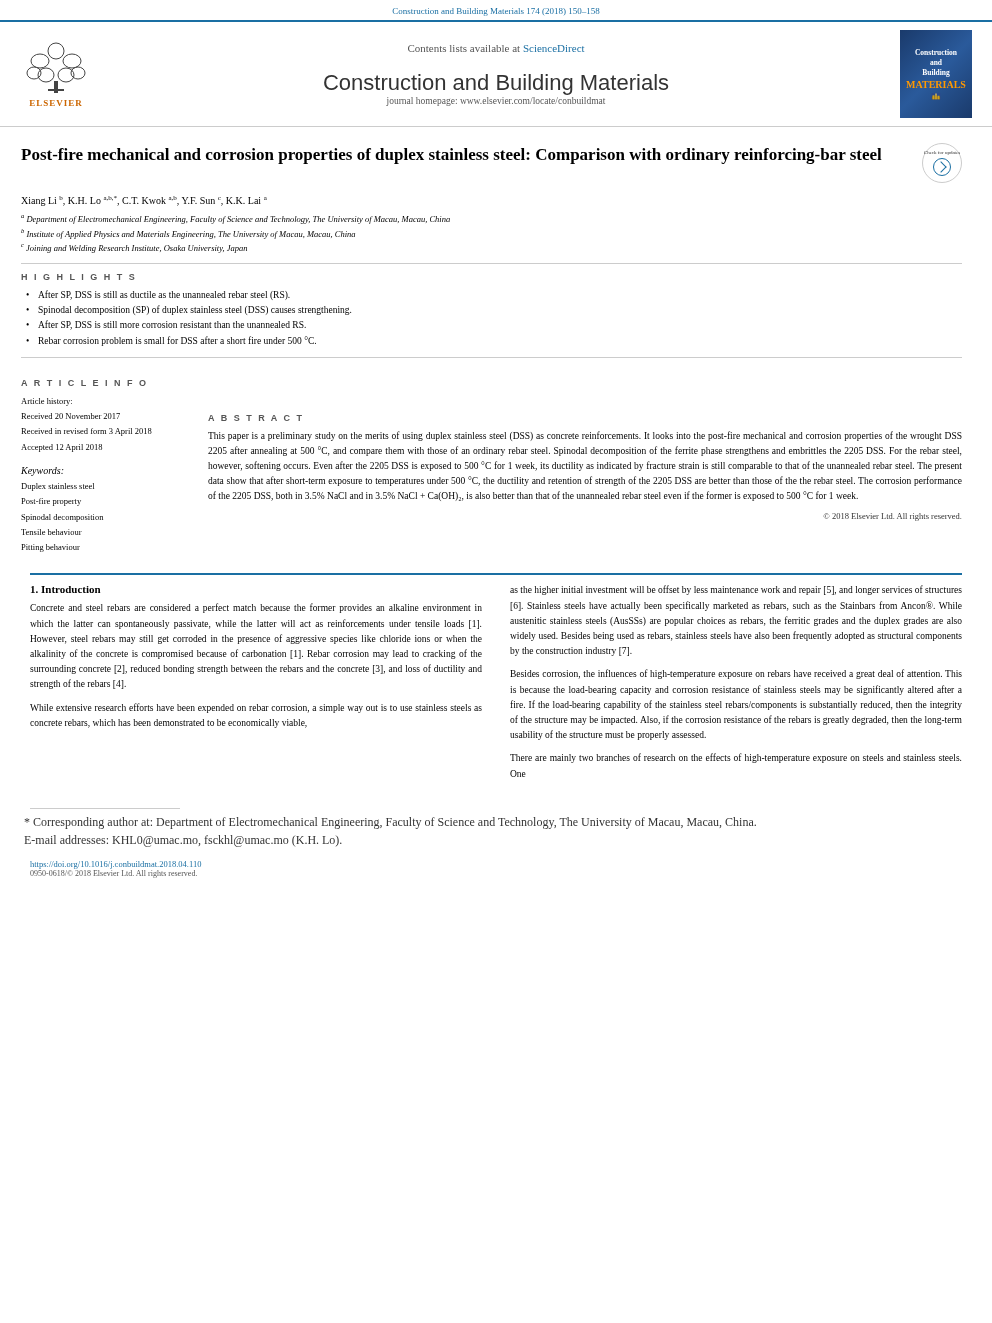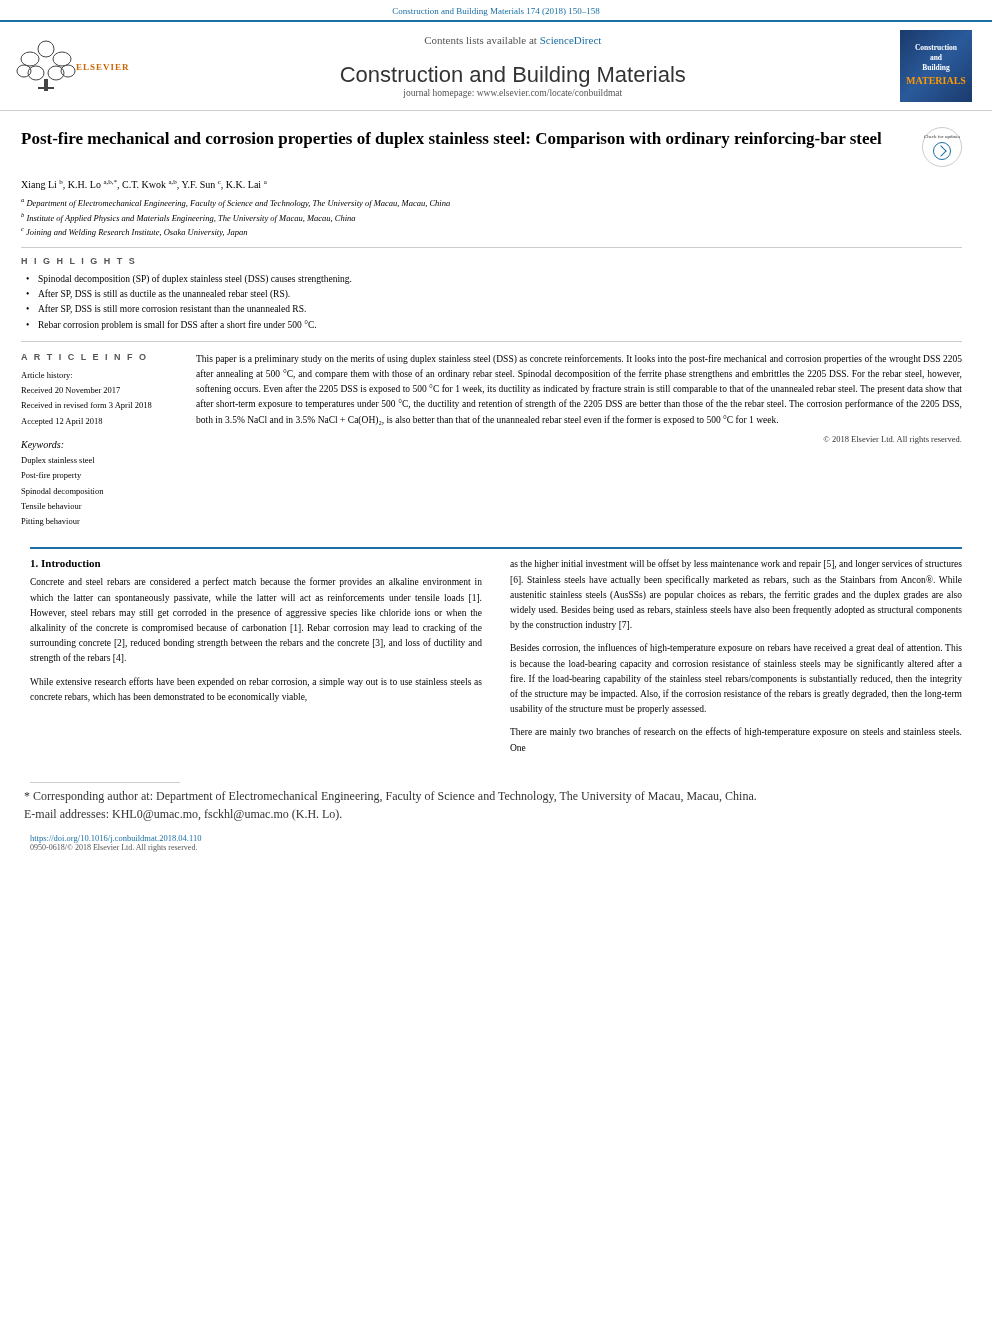--- a/index.html
+++ b/index.html
@@ -33,21 +33,21 @@
       border-top: 2px solid #1a6fa3;
       border-bottom: 1px solid #ccc;
       display: flex;
       align-items: center;
       padding: 8px 16px;
       gap: 10px;
     }
 
     .elsevier-logo {
       display: flex;
-      flex-direction: row;
+      flex-direction: column;
       align-items: center;
       min-width: 80px;
     }
 
     .elsevier-tree {
       width: 60px;
       height: 55px;
     }
 
     .elsevier-text {
@@ -89,21 +89,21 @@
 
     .cbm-logo {
       min-width: 80px;
       display: flex;
       align-items: center;
       justify-content: center;
     }
 
     .cbm-logo-box {
       width: 72px;
-      height: 72px;
+      height: 88px;
       background: linear-gradient(135deg, #1a3a6b 0%, #2a5a9b 50%, #1a3a6b 100%);
       display: flex;
       flex-direction: column;
       align-items: center;
       justify-content: center;
       padding: 18px;
       color: #fff;
       text-align: center;
     }
 
@@ -219,22 +219,23 @@
 
     .highlights-list li::before {
       content: '•';
       position: absolute;
       left: 0;
     }
 
     
     .two-col {
       display: flex;
-      gap: 0;
-      margin-top: 10px;
+      gap: 12px;
+      margin-top: 20px;
+      align-items: center;
     }
 
     .left-col {
       width: 175px;
       min-width: 175px;
     }
 
     .right-col {
       flex: 1;
     }
@@ -421,22 +422,22 @@
       <div><sup>a</sup> Department of Electromechanical Engineering, Faculty of Science and Technology, The University of Macau, Macau, China</div>
       <div><sup>b</sup> Institute of Applied Physics and Materials Engineering, The University of Macau, Macau, China</div>
       <div><sup>c</sup> Joining and Welding Research Institute, Osaka University, Japan</div>
     </div>
 
     <hr class="divider">
 
     <div class="highlights-section">
       <div class="section-label">H I G H L I G H T S</div>
       <ul class="highlights-list">
+        <li>After SP, DSS is still as ductile as the unannealed rebar steel (RS).</li>
         <li>Spinodal decomposition (SP) of duplex stainless steel (DSS) causes strengthening.</li>
-        <li>After SP, DSS is still as ductile as the unannealed rebar steel (RS).</li>
         <li>After SP, DSS is still more corrosion resistant than the unannealed RS.</li>
         <li>Rebar corrosion problem is small for DSS after a short fire under 500 °C.</li>
       </ul>
     </div>
 
     <hr class="divider">
 
     <div class="two-col">
 
       <div class="left-col">
@@ -456,20 +457,21 @@
             <li>Duplex stainless steel</li>
             <li>Post-fire property</li>
             <li>Spinodal decomposition</li>
             <li>Tensile behaviour</li>
             <li>Pitting behaviour</li>
           </ul>
         </div>
       </div>
 
       <div class="right-col">
+        <div class="abstract-label">A B S T R A C T</div>
         <div class="abstract-text">This paper is a preliminary study on the merits of using duplex stainless steel (DSS) as concrete reinforcements. It looks into the post-fire mechanical and corrosion properties of the wrought DSS 2205 after annealing at 500 °C, and compare them with those of an ordinary rebar steel. Spinodal decomposition of the ferrite phase strengthens and embrittles the 2205 DSS. For the rebar steel, however, softening occurs. Even after the 2205 DSS is exposed to 500 °C for 1 week, its ductility as indicated by fracture strain is still comparable to that of the unannealed rebar steel. The present data show that after short-term exposure to temperatures under 500 °C, the ductility and retention of strength of the 2205 DSS are better than those of the the rebar steel. The corrosion performance of the 2205 DSS, both in 3.5% NaCl and in 3.5% NaCl + Ca(OH)₂, is also better than that of the unannealed rebar steel even if the former is exposed to 500 °C for 1 week.</div>
         <div class="copyright-line">© 2018 Elsevier Ltd. All rights reserved.</div>
       </div>
     </div>
 
   </div>
 
   <hr class="divider-thick" style="margin: 8px 30px;">
 
   <div class="body-content">

